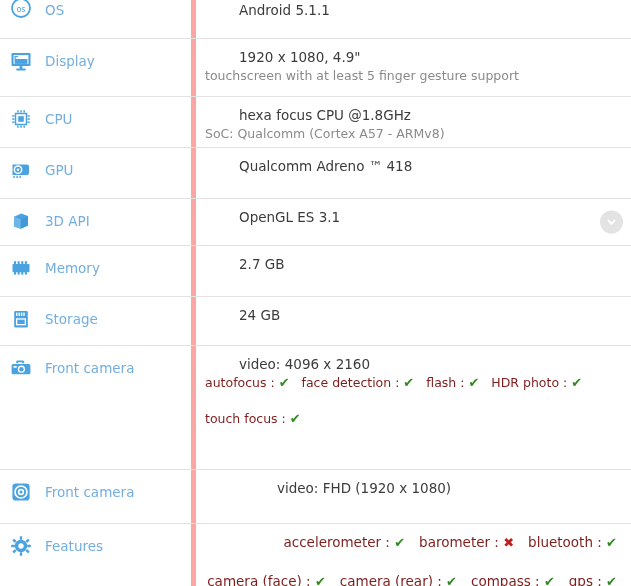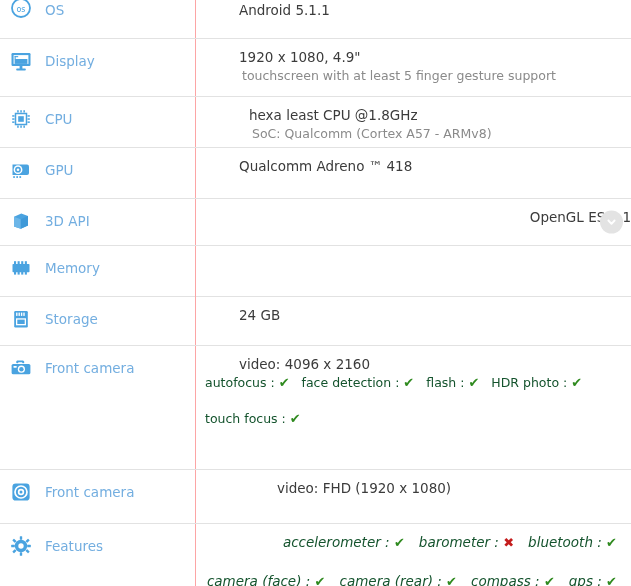--- a/index.html
+++ b/index.html
@@ -24,21 +24,21 @@
     align-items: flex-start;
     border-bottom: 1px solid #e2e2e2;
     background: #fff;
   }
   .label-cell {
     width: 196px;
     flex: 0 0 196px;
     display: flex;
     align-items: flex-start;
     padding: 10px 0 0 9px;
-    border-right: 1px solid #fca5a5;
+    border-right: 5px solid #fca5a5;
     align-self: stretch;
   }
   .icon-box {
     width: 24px;
     height: 24px;
     flex: 0 0 24px;
     display: flex;
     align-items: center;
     justify-content: center;
     margin-right: 12px;
@@ -61,63 +61,62 @@
     font-size: 13.5px;
     line-height: 19px;
     white-space: nowrap;
     margin-left: 34px;
   }
   .v-sub {
     color: #8a8a8a;
     font-size: 12.5px;
     line-height: 18px;
     white-space: nowrap;
-    margin-left: 37px;
   }
   .feat-line {
     color: #6e6e6e;
     font-size: 12.5px;
     line-height: 18px;
     white-space: nowrap;
     margin-top: 6px;
   }
   .feat-line.tight { margin-top: 0; }
   .feat {
     display: inline-block;
     margin-right: 12px;
   }
-  .feat .fname { color: #14532d; }
+  .feat .fname { color: #7f1d1d; }
   .chk { color: #2f8a1f; font-weight: bold; font-size: 13px; }
   .xmk { color: #c41c1c; font-weight: bold; font-size: 13px; }
 
   
   .big-feat { font-size: 13.5px; color: #555; line-height: 19px; white-space: nowrap; }
-  .big-feat .feat { margin-right: 14px; font-style: italic; }
+  .big-feat .feat { margin-right: 14px; }
 
   .chevron-btn {
     position: absolute;
     right: 8px;
     top: 50%;
     transform: translateY(-50%);
     width: 23px; height: 23px;
     border-radius: 50%;
     background: #e3e3e3;
     display: flex;
     align-items: center;
     justify-content: center;
   }
   .chevron-btn svg { display:block; }
 
   
   .r-os { height: 39px; }
   .r-display { height: 58px; }
-  .r-cpu { height: 51px; gap: 10px; }
+  .r-cpu { height: 51px; }
   .r-gpu { height: 51px; }
-  .r-3dapi { height: 47px; text-align: right; }
-  .r-memory { height: 51px; flex-direction: column; }
+  .r-3dapi { height: 47px; }
+  .r-memory { height: 51px; }
   .r-storage { height: 49px; }
   .r-backcam { height: 124px; }
   .r-frontcam { height: 54px; gap: 38px; }
   .r-features { height: 63px; text-align: right; }
 
   .r-os .label-cell, .r-os .value-cell { padding-top: 0; }
   .r-os .label-text { line-height: 20px; }
   .r-os .icon-box { height: 20px; margin-top: -2px; }
   .r-os .v-main { line-height: 20px; }
 </style>
@@ -180,21 +179,21 @@
             <rect x="2.2" y="13.4" width="2.3" height="1.5"></rect>
             <rect x="17.5" y="7.2" width="2.3" height="1.5"></rect>
             <rect x="17.5" y="10.3" width="2.3" height="1.5"></rect>
             <rect x="17.5" y="13.4" width="2.3" height="1.5"></rect>
           </g>
         </svg>
       </span>
       <span class="label-text">CPU</span>
     </div>
     <div class="value-cell">
-      <div class="v-main">hexa least CPU @1.8GHz</div>
+      <div class="v-main">hexa focus CPU @1.8GHz</div>
       <div class="v-sub">SoC: Qualcomm (Cortex A57 - ARMv8)</div>
     </div>
   </div>
 
   <div class="spec-row r-gpu">
     <div class="label-cell">
       <span class="icon-box">
         <svg width="22" height="22" viewBox="0 0 22 22">
           <path d="M2.5 5.5 H17 a2 2 0 0 1 2 2 V14 a2 2 0 0 1 -2 2 H2.5 Z" fill="#4aa3e0"></path>
           <circle cx="8" cy="10.7" r="4.4" fill="#ffffff"></circle>

